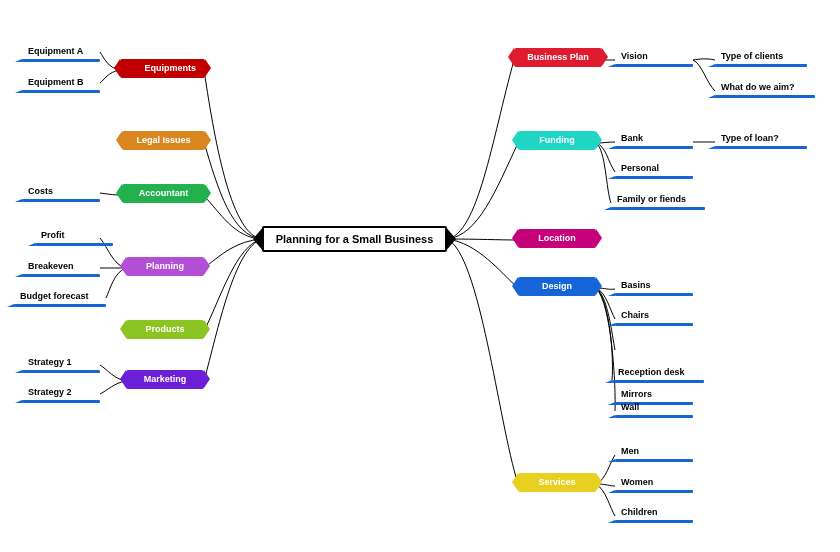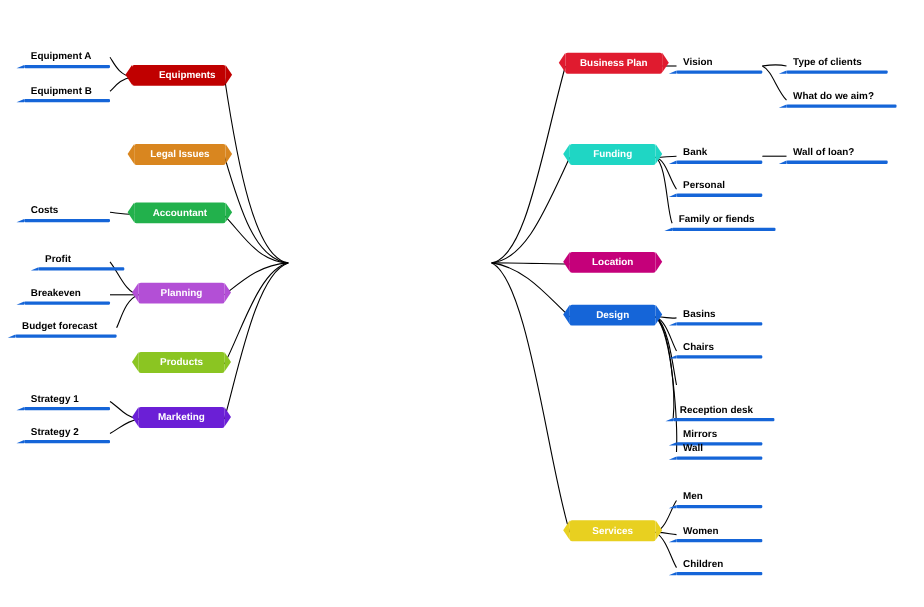--- a/index.html
+++ b/index.html
@@ -151,20 +151,23 @@
     <path d="M596,288 C612,304 616,388 615,411" fill="none" stroke="#000" stroke-width="1"></path>
     <path d="M596,484 C606,480 610,462 615,455" fill="none" stroke="#000" stroke-width="1"></path>
     <path d="M596,484 C606,484 610,486 615,486" fill="none" stroke="#000" stroke-width="1"></path>
     <path d="M596,484 C606,490 610,508 615,516" fill="none" stroke="#000" stroke-width="1"></path>
 
     <path d="M693,60 C700,59 706,58 715,60" fill="none" stroke="#000" stroke-width="1"></path>
     <path d="M693,60 C702,64 706,82 715,91" fill="none" stroke="#000" stroke-width="1"></path>
     <path d="M693,142 C700,142 706,142 715,142" fill="none" stroke="#000" stroke-width="1"></path>
   </svg>
 
+  <div class="node central" style="left:262px; top:226px; width:185px;">
+    <span class="central-inner">Planning for a Small Business</span>
+  </div>
 
   <div class="node tag" style="left:120px; top:59px; width:85px; background:#c00000;text-align:right;">
     <span class="cap-l" style="border-right:6px solid #c00000;"></span>
     <span class="cap-r" style="border-left:6px solid #c00000;"></span>
     <span>Equipments</span>
   </div>
   <div class="node leaf" style="left:22px; top:44px; width:78px;">
     <span>Equipment A</span>
     <span class="bar"></span>
   </div>
@@ -248,21 +251,21 @@
   <div class="node tag" style="left:518px; top:131px; width:78px; background:#1fd6c4;">
     <span class="cap-l" style="border-right:6px solid #1fd6c4;"></span>
     <span class="cap-r" style="border-left:6px solid #1fd6c4;"></span>
     <span>Funding</span>
   </div>
   <div class="node leaf" style="left:615px; top:131px; width:78px;">
     <span>Bank</span>
     <span class="bar"></span>
   </div>
   <div class="node leaf" style="left:715px; top:131px; width:92px;">
-    <span>Wall of loan?</span>
+    <span>Type of loan?</span>
     <span class="bar"></span>
   </div>
   <div class="node leaf" style="left:615px; top:161px; width:78px;">
     <span>Personal</span>
     <span class="bar"></span>
   </div>
   <div class="node leaf" style="left:611px; top:192px; width:94px;">
     <span>Family or fiends</span>
     <span class="bar"></span>
   </div>

